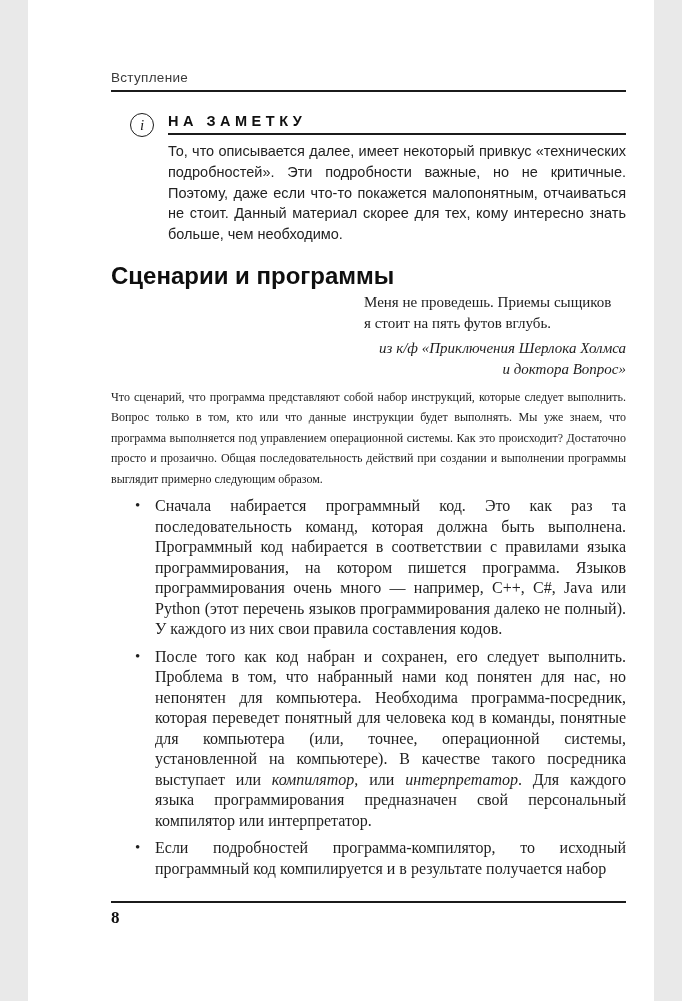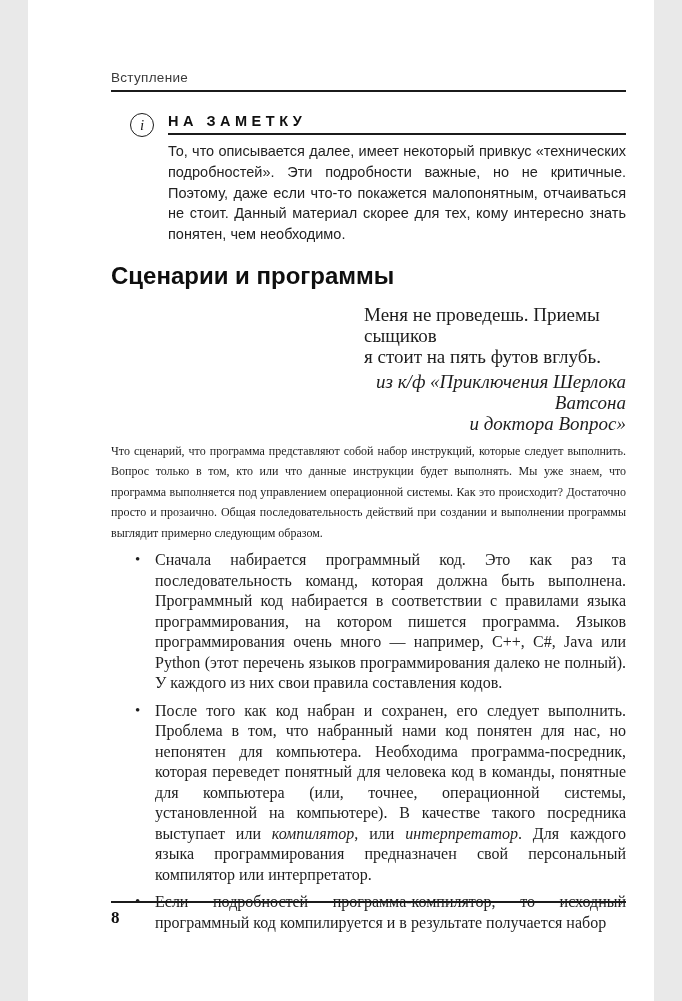--- a/index.html
+++ b/index.html
@@ -57,23 +57,23 @@
   }
 
   
   .section-title {
     margin: 17px 0 0 0;
     font-family: "Liberation Sans", sans-serif;
     font-weight: 700; font-size: 24px; line-height: 27px;
     color: #0f0f0f;
   }
   .epigraph {
-    margin-top: 15px; margin-left: auto;
+    margin-top: 3px; margin-left: auto;
     width: 262px;
-    font-size: 19px; line-height: 21px;
+    font-size: 15px; line-height: 21px;
     color: #1d1d1d;
   }
   .epigraph-attr { margin-top: 4px; font-style: italic; text-align: right; }
 
   .intro {
     margin: 7px 0 0 0;
     font-size: 12px; line-height: 20.5px;
     text-align: justify;
     hyphens: auto;
   }
@@ -108,33 +108,33 @@
 
     <div class="note">
       <div class="note-icon-col">
         <div class="info-icon">
           <span>i</span>
         </div>
       </div>
       <div class="note-main">
         <div class="note-title">НА ЗАМЕТКУ</div>
         <div class="note-rule"></div>
-        <div class="note-body">То, что описывается далее, имеет некоторый привкус «технических подробностей». Эти подробности важные, но не критичные. Поэтому, даже если что-то покажется малопонятным, отчаиваться не стоит. Данный материал скорее для тех, кому интересно знать понятен, чем необходимо.</div>
+        <div class="note-body">То, что описывается далее, имеет некоторый привкус «технических подробностей». Эти подробности важные, но не критичные. Поэтому, даже если что-то покажется малопонятным, отчаиваться не стоит. Данный материал скорее для тех, кому интересно знать больше, чем необходимо.</div>
       </div>
     </div>
 
     <h1 class="section-title">Сценарии и программы</h1>
 
     <div class="epigraph">
       <div class="epigraph-quote">
         <div>Меня не проведешь. Приемы сыщиков</div>
         <div>я стоит на пять футов вглубь.</div>
       </div>
       <div class="epigraph-attr">
-        <div>из к/ф «Приключения Шерлока Ватсона</div>
+        <div>из к/ф «Приключения Шерлока Холмса</div>
         <div>и доктора Вопрос»</div>
       </div>
     </div>
 
     <p class="intro">Что сценарий, что программа представляют собой набор инструкций, которые следует выполнить. Вопрос только в том, кто или что данные инструкции будет выполнять. Мы уже знаем, что программа выполняется под управлением операционной системы. Как это происходит? Достаточно просто и прозаично. Общая последовательность действий при создании и выполнении программы выглядит примерно следующим образом.</p>
 
     <ul class="bullets">
         <li><span class="bullet-marker">•</span><span class="bullet-text"><span>Сначала набирается программный код. Это как раз та последовательность команд, которая должна быть выполнена. Программный код набирается в соответствии с правилами языка программирования, на котором пишется программа. Языков программирования очень много — например, C++, C#, Java или Python (этот перечень языков программирования далеко не полный). У каждого из них свои правила составления кодов.</span></span></li>
         <li><span class="bullet-marker">•</span><span class="bullet-text"><span>После того как код набран и сохранен, его следует выполнить. Проблема в том, что набранный нами код понятен для нас, но непонятен для компьютера. Необходима программа-посредник, которая переведет понятный для человека код в команды, понятные для компьютера (или, точнее, операционной системы, установленной на компьютере). В качестве такого посредника выступает или </span><em>компилятор</em><span>, или </span><em>интерпретатор</em><span>. Для каждого языка программирования предназначен свой персональный компилятор или интерпретатор.</span></span></li>
         <li><span class="bullet-marker">•</span><span class="bullet-text"><span>Если подробностей программа-компилятор, то исходный программный код компилируется и в результате получается набор</span></span></li>

